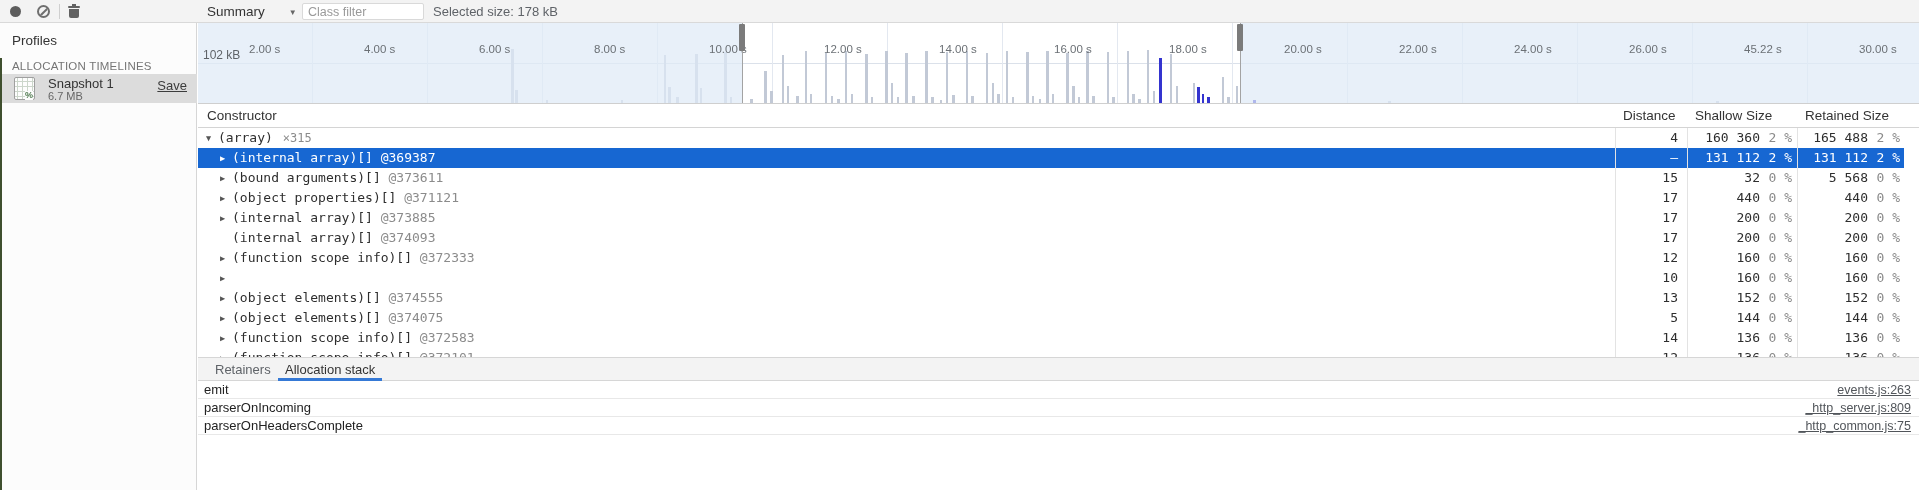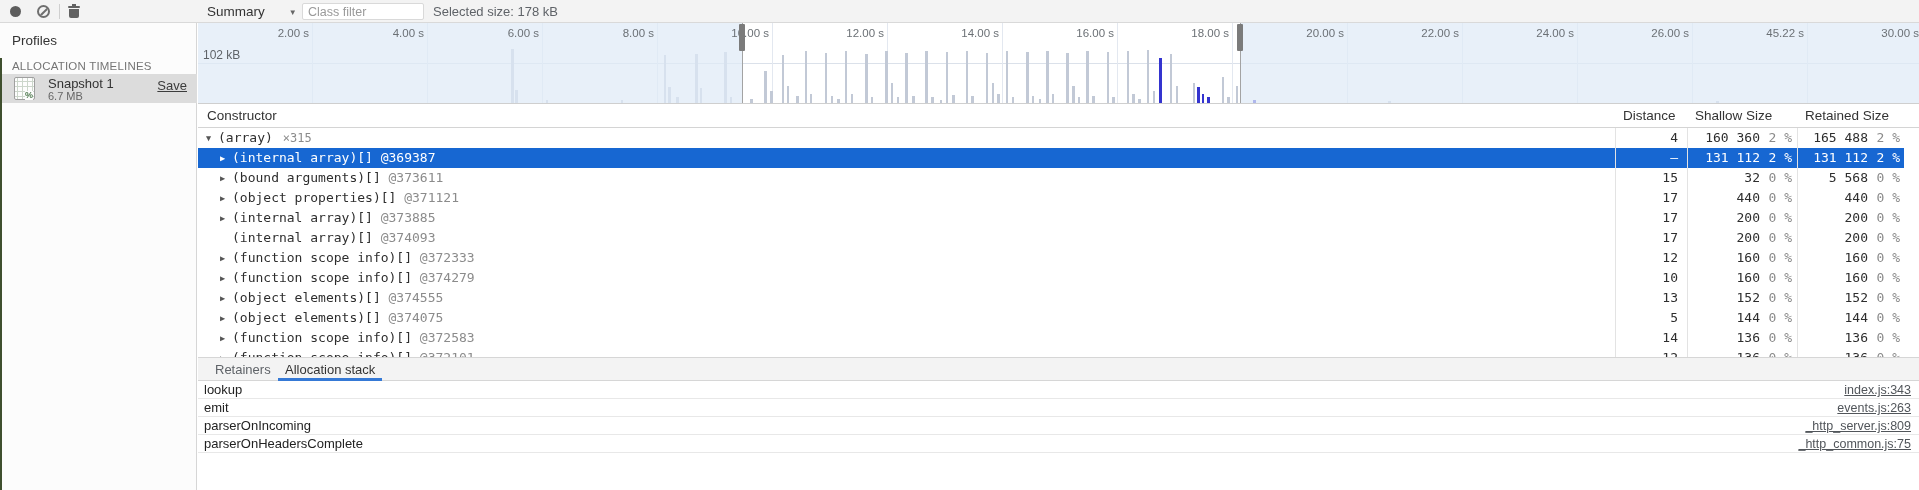--- a/index.html
+++ b/index.html
@@ -59,21 +59,21 @@
   .overview { position:absolute; left:198px; top:23px; width:1721px; height:81px;
     background:#fff; border-bottom:1px solid #cfcfcf; overflow:hidden; }
   .gridline { position:absolute; top:0; bottom:0; width:1px; background:#e3e8f0; z-index:0; }
   .hline { position:absolute; left:0; right:0; top:40px; height:1px; background:#dbe1ea; z-index:0; }
   .ymax { position:absolute; left:5px; top:25px; font-size:12px; color:#5f6368; z-index:4; }
   .bars { position:absolute; left:0; right:0; bottom:0; height:58px; z-index:1; }
   .bar { position:absolute; bottom:0; width:2.5px; }
   .bar.g { background:#c2c9d6; }
   .bar.b { background:#3434cf; }
   .ov-shade { position:absolute; top:0; bottom:0; background:rgba(223,234,247,0.72); z-index:2; }
-  .tick { position:absolute; top:4px; width:60px; text-align:right; font-size:11.5px; color:#6b7075; z-index:4; }
+  .tick { position:absolute; top:20px; width:60px; font-size:11.5px; color:#6b7075; z-index:4; }
   .handle-line { position:absolute; top:0; bottom:0; width:1px; background:#a3a3a3; z-index:5; }
   .handle-grip { position:absolute; top:1px; width:6px; height:27px; background:#7b7b7b; border-radius:1px; z-index:6; cursor:ew-resize; }
 
   
   .heap-table { position:absolute; left:198px; top:104px; width:1859px; height:253px; background:#fff; overflow:hidden; }
   .ht-header { position:absolute; left:0; top:0; width:1721px; height:24px; border-bottom:1px solid #d4d4d4; background:#fff; z-index:3;}
   .ht-header span { position:absolute; top:0; line-height:24px; font-size:13.5px; color:#333; }
   .col-div { position:absolute; top:0; bottom:0; width:1px; background:#e3e3e3; z-index:2; }
   .ht-body { position:absolute; left:0; top:24px; width:1706px; height:229px; overflow:hidden; }
   .ht-row { position:relative; width:100%; height:20px; font-family:"DejaVu Sans Mono", monospace; font-size:13px; color:#2e2e2e; }
@@ -324,21 +324,20 @@
         <div class="expander" style="left: 22px;">▶</div>
         <div class="cname" style="left: 34px;">(function scope info)[] <span class="dim">@372333</span></div>
         <div class="num d-num">12</div>
         <div class="num s-num">160</div>
         <div class="num s-pct dim">0 %</div>
         <div class="num r-num">160</div>
         <div class="num r-pct dim">0 %</div>
       </div>
       <div class="ht-row">
         <div class="expander" style="left: 22px;">▶</div>
-        <div class="cname" style="left: 34px;">(function scope info)[] <span class="dim">@374279</span></div>
         <div class="num d-num">10</div>
         <div class="num s-num">160</div>
         <div class="num s-pct dim">0 %</div>
         <div class="num r-num">160</div>
         <div class="num r-pct dim">0 %</div>
       </div>
       <div class="ht-row">
         <div class="expander" style="left: 22px;">▶</div>
         <div class="cname" style="left: 34px;">(object elements)[] <span class="dim">@374555</span></div>
         <div class="num d-num">13</div>
@@ -380,24 +379,20 @@
     <span class="sb-thumb"></span>
     <span class="sb-down"></span>
   </div>
 </div>
 
 <div class="tabbar">
   <span class="tab tab1">Retainers</span>
   <span class="tab tab2 active">Allocation stack</span>
 </div>
 <div class="stack" id="stack">
-    <div class="frame">
-      <div class="fname">lookup</div>
-      <div class="floc">index.js:343</div>
-    </div>
     <div class="frame">
       <div class="fname">emit</div>
       <div class="floc">events.js:263</div>
     </div>
     <div class="frame">
       <div class="fname">parserOnIncoming</div>
       <div class="floc">_http_server.js:809</div>
     </div>
     <div class="frame">
       <div class="fname">parserOnHeadersComplete</div>

